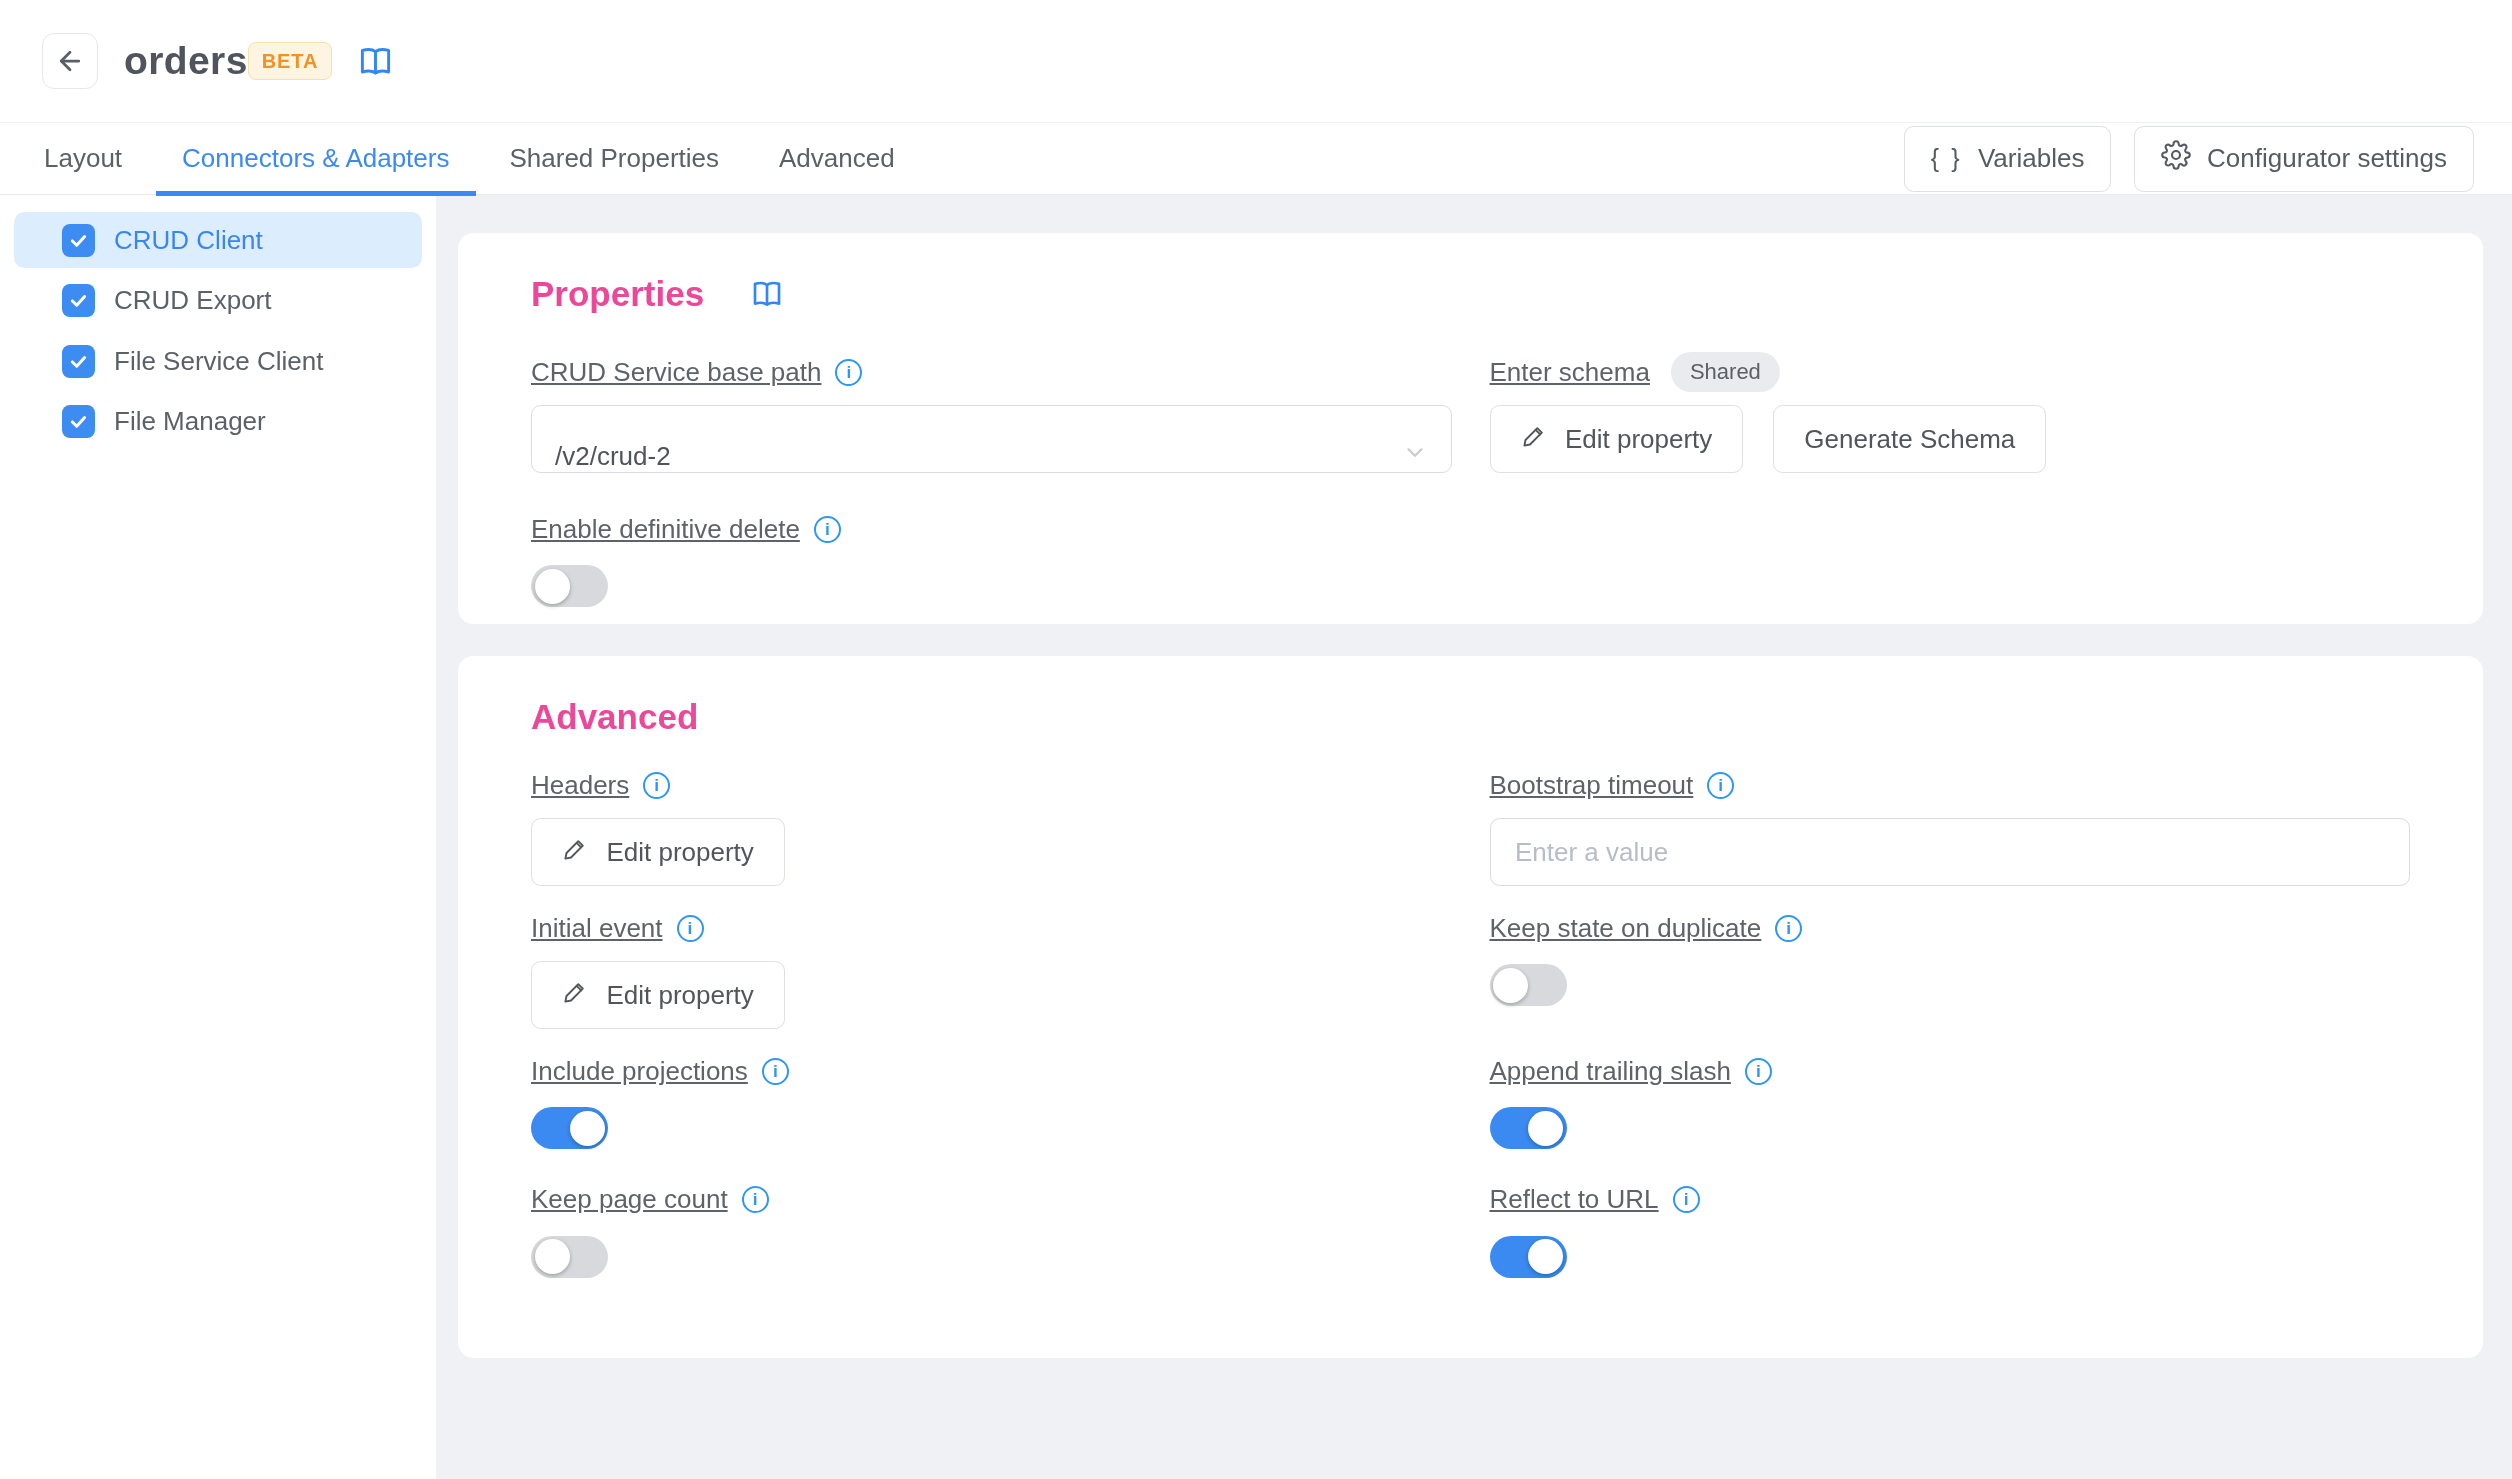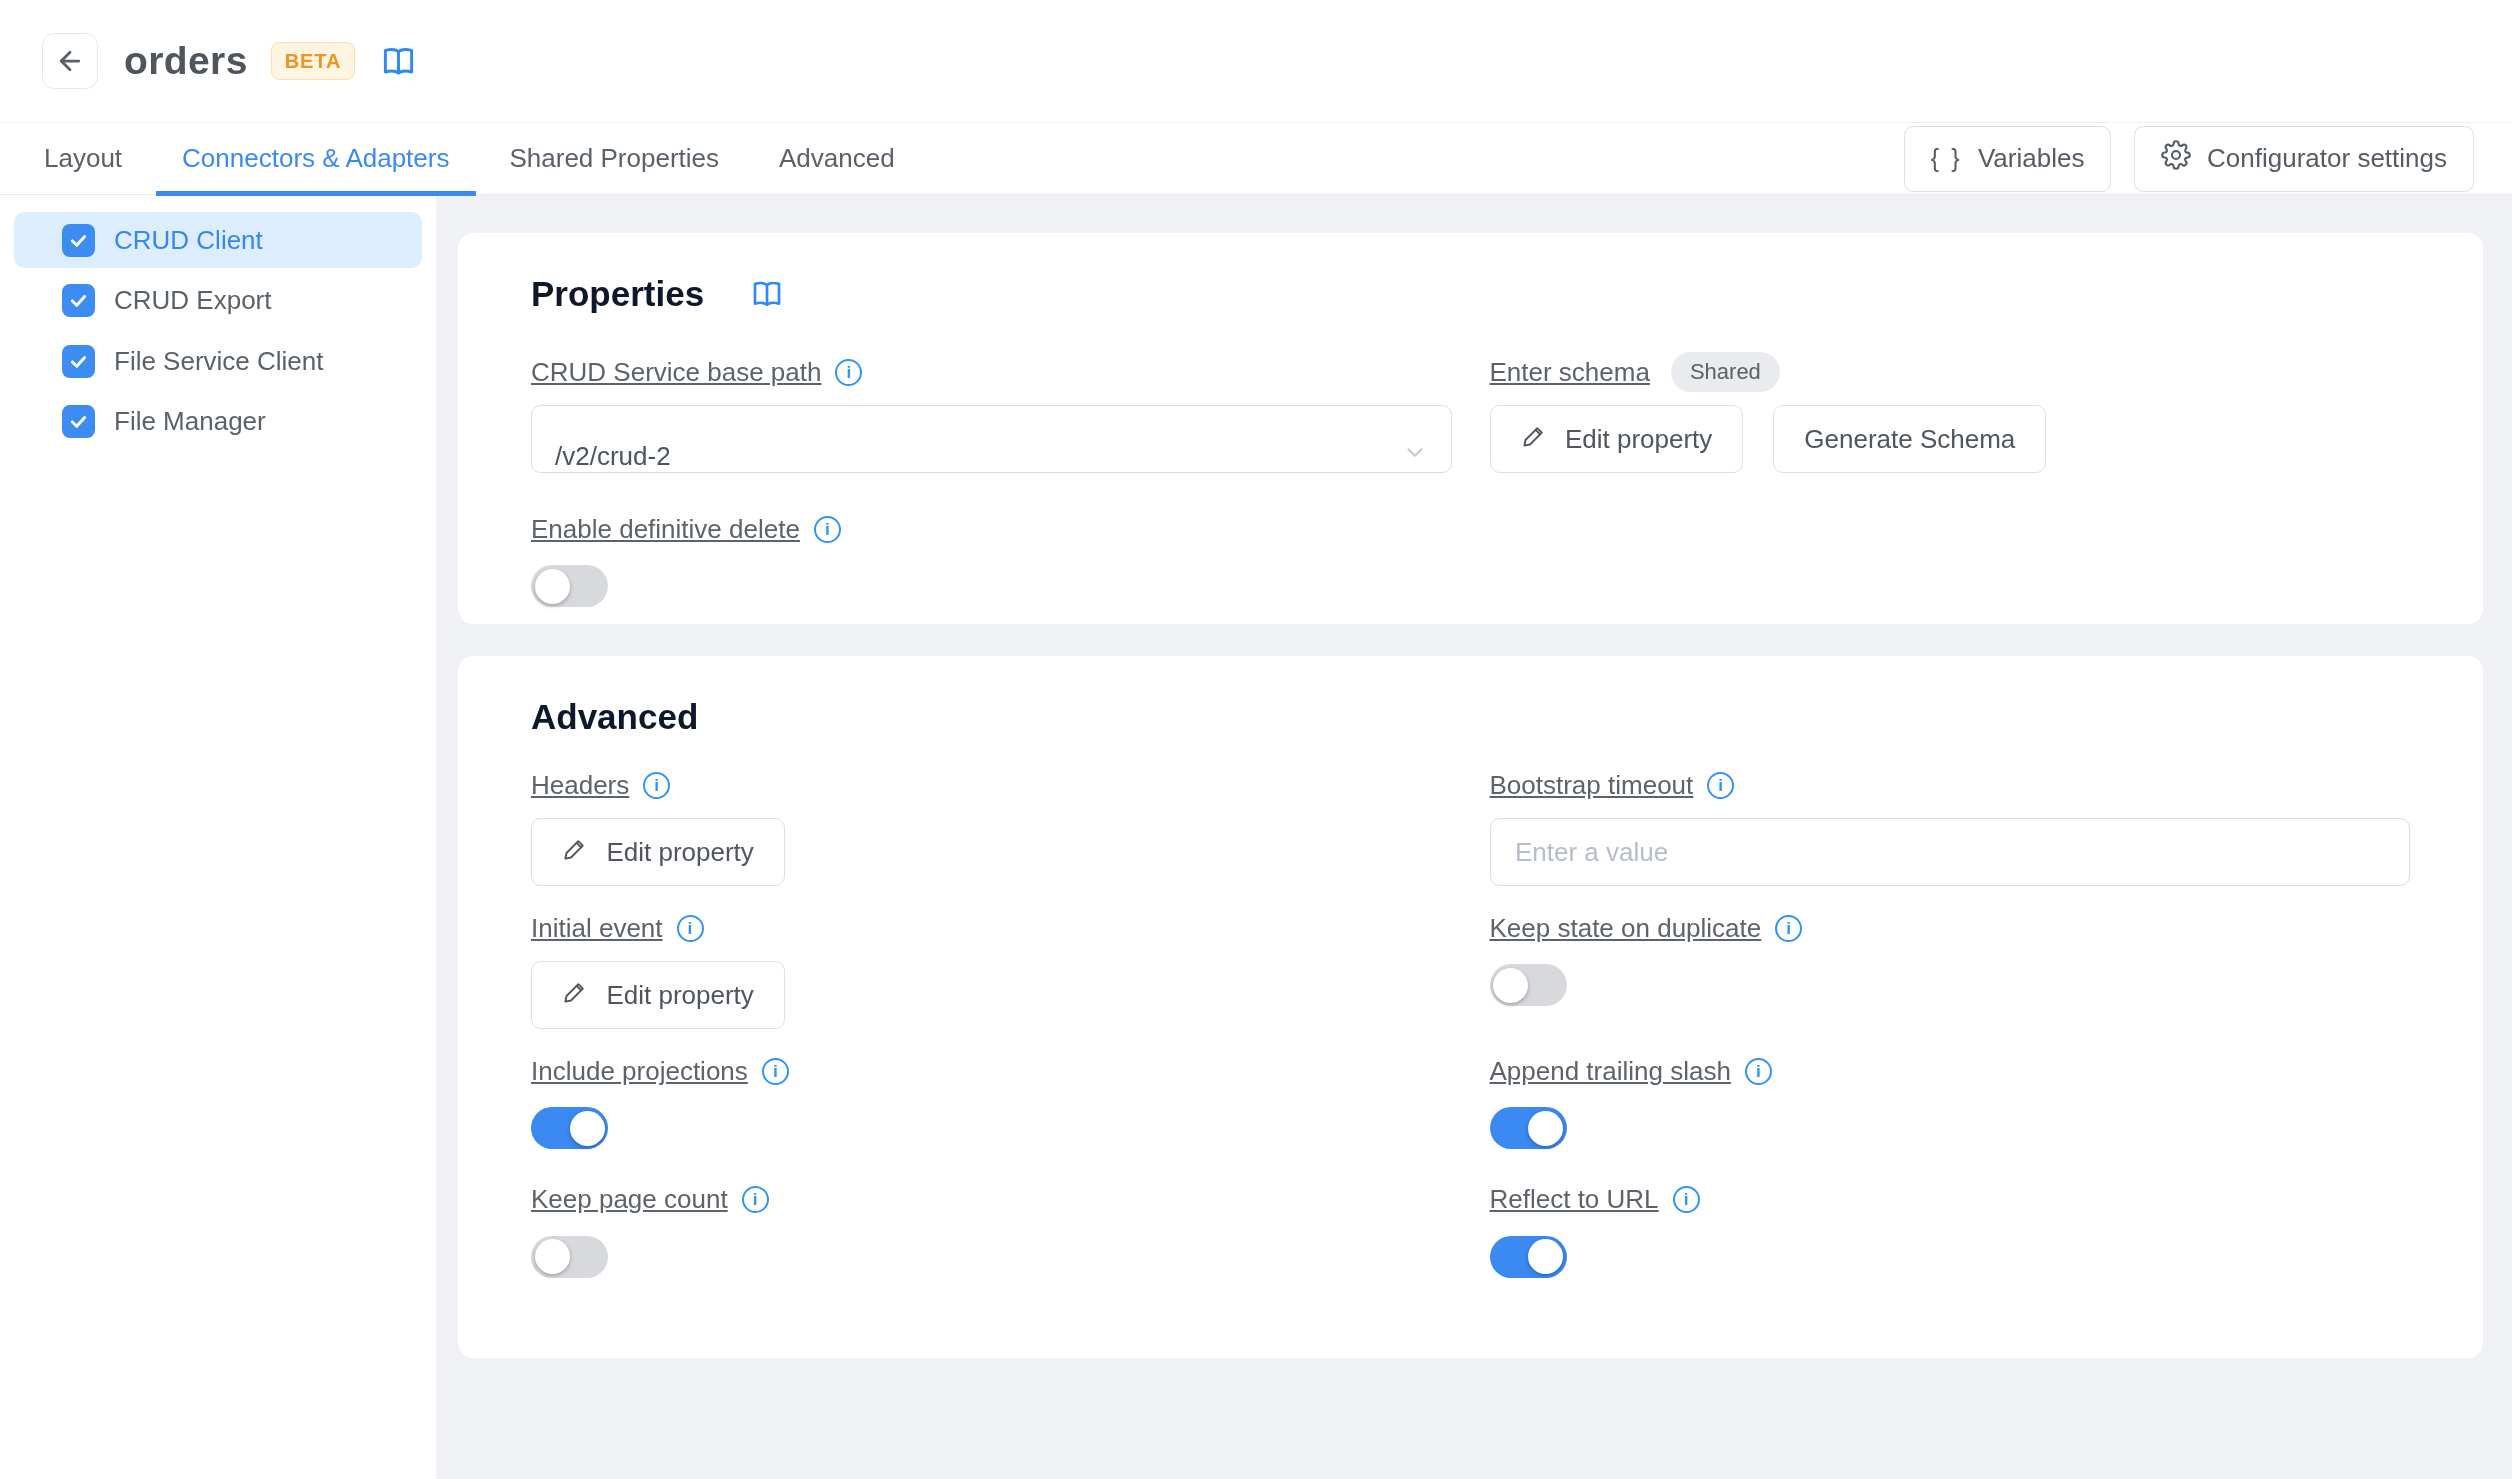--- a/index.html
+++ b/index.html
@@ -11,21 +11,21 @@
     -webkit-font-smoothing: antialiased;
   }
   .page { width: 2512px; height: 1479px; display: flex; flex-direction: column; }
 
   
   .topbar { height: 122px; flex: none; display: flex; align-items: center; padding: 0 42px; background: #fff; }
   .back-btn { width: 56px; height: 56px; border: 1.7px solid #e5e7ea; border-radius: 12.2px; background: #fff;
     display: flex; align-items: center; justify-content: center; cursor: pointer; padding: 0; }
   .back-btn svg { width: 30px; height: 30px; stroke: #595f66; fill: none; stroke-width: 2.2; stroke-linecap: round; stroke-linejoin: round; }
   .page-title { font-size: 39px; font-weight: 700; color: #50555d; margin: 0 0 0 26px; letter-spacing: 0.4px; }
-  .beta-badge { margin-left: 23px; font-size: 20px; font-weight: 700; color: #ee9426; background: #fdf4e1;
+  .beta-badge { font-size: 20px; font-weight: 700; color: #ee9426; background: #fdf4e1;
     border: 1.7px solid #f8dfab; border-radius: 7.9px; padding: 6.1px 13px; letter-spacing: 0.9px; }
   .book-link { margin-left: 26px; color: #2f88f6; display: flex; cursor: pointer; background: none; border: none; padding: 0; }
   .book-link svg { width: 35px; height: 35px; stroke: currentColor; fill: none; stroke-width: 2; stroke-linejoin: round; }
 
   
   .tabbar { height: 73px; flex: none; display: flex; align-items: stretch; background: #fff;
     border-top: 1.7px solid #eff1f3; border-bottom: 1.7px solid #e9eaed; padding: 0 38px 0 14px; }
   .tabs { display: flex; }
   .tab { position: relative; display: flex; align-items: center; padding: 0 30px; font-size: 26px; color: #5b6168; cursor: pointer; }
   .tab.active { color: #3a8af2; }
@@ -46,21 +46,21 @@
     align-items: center; justify-content: center; flex: none; cursor: pointer; }
   .checkbox svg { width: 21px; height: 21px; stroke: #fff; fill: none; stroke-width: 3.4; stroke-linecap: round; stroke-linejoin: round; display: none; }
   .checkbox.checked svg { display: block; }
 
   .main { flex: 1; background: #f0f1f4; padding: 38px 29px 0 22px; overflow: hidden; }
   .card { background: #fff; border-radius: 15.7px; padding: 40px 73px; }
   .card-properties { height: 391px; margin-bottom: 32px; }
   .card-advanced { height: 702px; }
 
   .section-title { display: flex; align-items: center; gap: 21px; height: 42px; }
-  .section-title h2 { font-size: 35px; font-weight: 700; color: #0f172a; margin: 0; }
+  .section-title h2 { font-size: 35px; font-weight: 700; color: #ec4899; margin: 0; }
   .section-title .book-link svg { width: 32px; height: 32px; }
 
   .grid { display: grid; grid-template-columns: 1fr 1fr; column-gap: 38px; }
   .row1 { margin-top: 38px; }
   .adv-row1 { margin-top: 28px; }
   .adv-row { margin-top: 23px; }
   .adv-row-last { margin-top: 31px; }
 
   .field-head { height: 38px; display: flex; align-items: center; gap: 14px; }
   .field-label { font-size: 26px; color: #5d6369; text-decoration: underline; }

